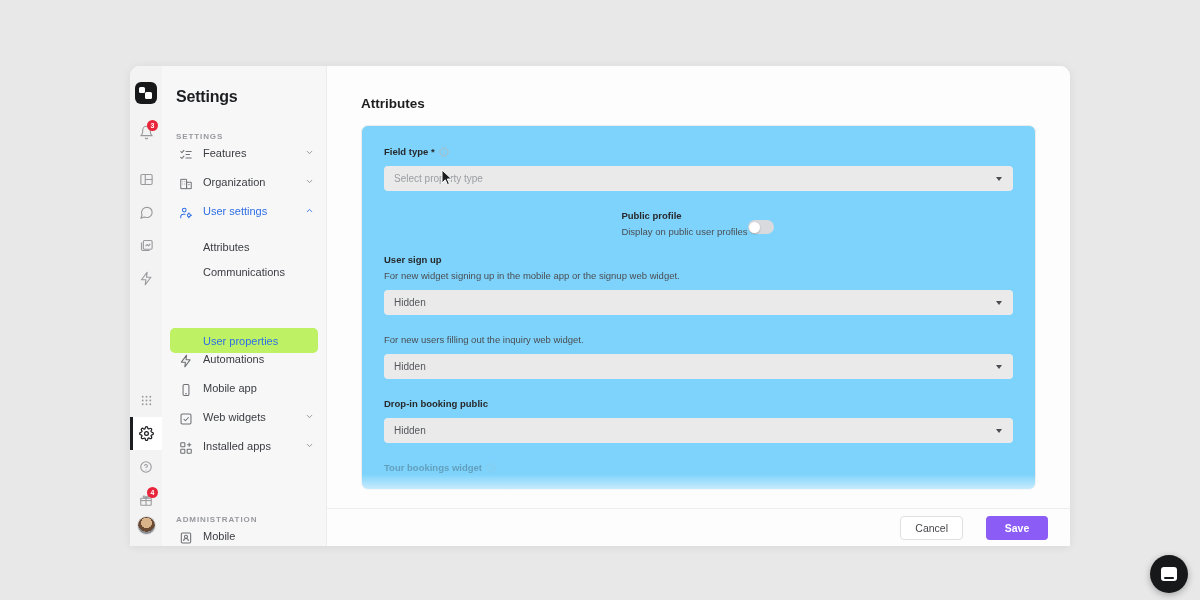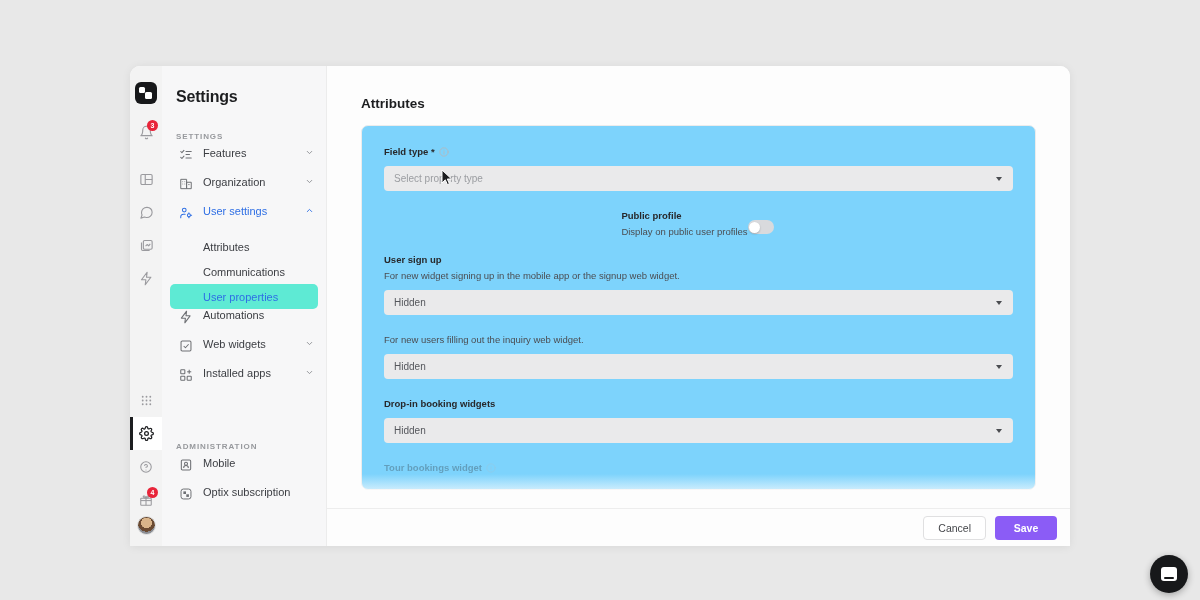--- a/index.html
+++ b/index.html
@@ -95,21 +95,21 @@
   }
   .nav-item .lbl { flex: 1 1 auto; }
   .nav-item .chev { color: #8c8e93; width: 10px; text-align: right; margin-right: 4px; }
   .nav-item.expanded { color: #2f6fe4; }
   .nav-item.expanded .ic, .nav-item.expanded .chev { color: #2f6fe4; }
   .nav-sub {
     display: flex; align-items: center;
     height: 25px; margin: 0 8px; padding-left: 33px;
     border-radius: 5px; font-size: 11px; color: #3b3d42;
   }
-  .nav-sub.selected { background: #5eead4; color: #2f6fe4; }
+  .nav-sub.selected { background: #bef264; color: #2f6fe4; margin-top: 44px; }
   .nav-first { margin-top: 6px; }
 
   
   .main-panel {
     flex: 1 1 auto; background: #fdfdfd;
     position: relative; overflow: hidden;
     display: flex; flex-direction: column;
     border-left: 1px solid #ececec;
   }
   .main-scroll { flex: 1 1 auto; padding: 30px 34px 0 34px; position: relative; overflow: hidden; }
@@ -173,21 +173,21 @@
     background: linear-gradient(to bottom, rgba(253,253,253,0), #fdfdfd 75%);
     pointer-events: none;
   }
 
   
   .footer {
     flex: 0 0 38px; height: 38px;
     border-top: 1px solid #ededed;
     background: #fdfdfd;
     display: flex; align-items: center; justify-content: flex-end;
-    padding-right: 13px; gap: 9px;
+    padding-right: 22px; gap: 23px;
     position: relative; z-index: 3;
   }
   .btn {
     height: 24px; min-width: 56px; padding: 0 14px;
     border-radius: 4px; font-size: 10.5px;
     display: flex; align-items: center; justify-content: center;
   }
   .btn-cancel { background: #fff; border: 1px solid #e0e0e1; color: #45474b; }
   .btn-save { background: #8b5cf6; color: #fff; font-weight: 700; min-width: 62px; }
 
@@ -373,20 +373,29 @@
 
       <div class="nav-item">
         <span class="ic">
           <svg width="14" height="14" viewBox="0 0 24 24" fill="none" stroke="currentColor" stroke-width="1.8" stroke-linejoin="round">
               <polygon points="13 2 4 14 11 14 10 22 19 10 12 10 13 2"></polygon>
             </svg>
         </span>
         <span class="lbl">Automations</span>
       </div>
 
+      <div class="nav-item">
+        <span class="ic">
+          <svg width="14" height="14" viewBox="0 0 24 24" fill="none" stroke="currentColor" stroke-width="1.8" stroke-linejoin="round">
+              <rect x="7" y="2.5" width="10" height="19" rx="2"></rect>
+              <line x1="10.5" y1="18.5" x2="13.5" y2="18.5"></line>
+            </svg>
+        </span>
+        <span class="lbl">Mobile app</span>
+      </div>
 
       <div class="nav-item">
         <span class="ic">
           <svg width="14" height="14" viewBox="0 0 24 24" fill="none" stroke="currentColor" stroke-width="1.8" stroke-linejoin="round">
               <rect x="3.5" y="3.5" width="17" height="17" rx="2"></rect>
               <polyline points="8 12 11 15 16.5 9"></polyline>
             </svg>
         </span>
         <span class="lbl">Web widgets</span>
         <span class="chev">
@@ -483,21 +492,21 @@
 
           <div class="blk">
             <div class="field-desc">For new users filling out the inquiry web widget.</div>
             <div class="select">
               <span>Hidden</span>
               <span class="caret"></span>
             </div>
           </div>
 
           <div class="blk">
-            <div class="field-label">Drop-in booking widgets</div>
+            <div class="field-label">Drop-in booking public</div>
             <div class="select">
               <span>Hidden</span>
               <span class="caret"></span>
             </div>
           </div>
 
           <div class="fade-row">
             <span>Tour bookings widget</span>
             <span class="info-ic">
               <svg width="10" height="10" viewBox="0 0 24 24" fill="none" stroke="currentColor" stroke-width="2" stroke-linecap="round">

